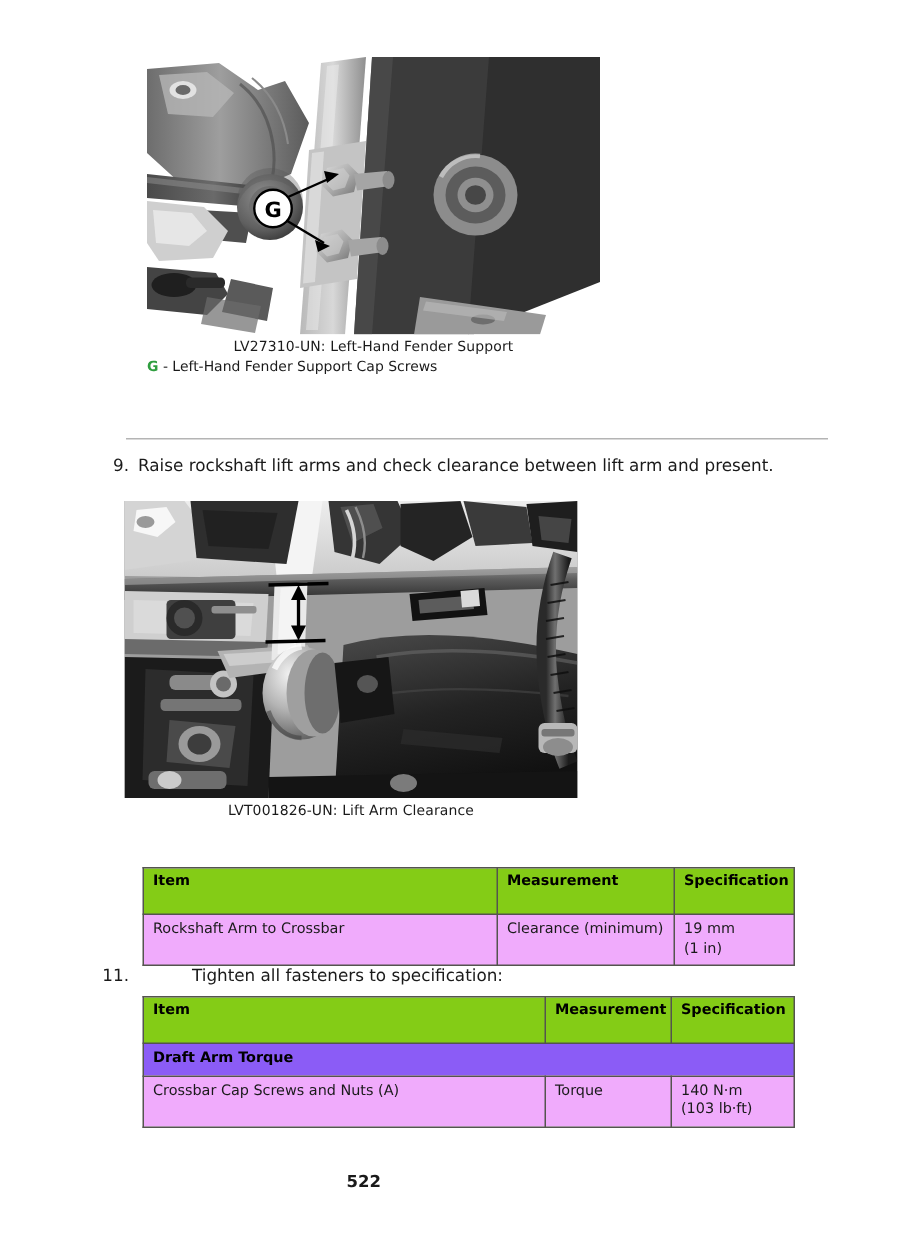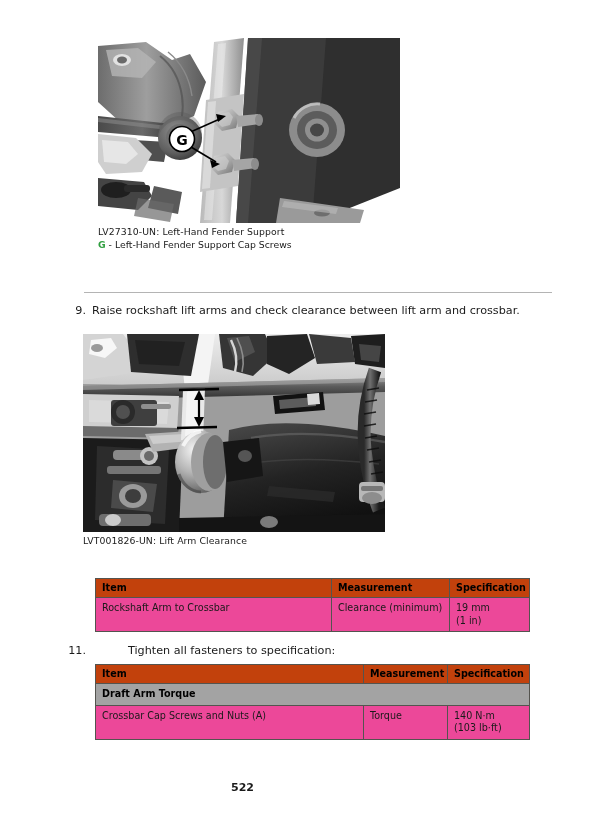--- a/index.html
+++ b/index.html
@@ -32,20 +32,21 @@
     position: relative;
     overflow: hidden;
     background: #d8d8d8;
   }
   .fig-caption {
     font-size: 9.3px;
     line-height: 11.6px;
     color: #1a1a1a;
     margin-top: 3px;
     letter-spacing: 0.01em;
+    text-align: center;
   }
   .fig-legend {
     font-size: 9.3px;
     line-height: 11.6px;
     color: #1a1a1a;
     margin-top: 1px;
   }
   .legend-key {
     color: #2f9e3f;
     font-weight: 600;
@@ -102,33 +103,33 @@
     table-layout: fixed;
   }
   .spec-table th,
   .spec-table td {
     border: 1px solid #54544f;
     padding: 4px 6px 4px 6px;
     vertical-align: top;
     text-align: left;
   }
   .spec-table thead th {
-    background: #c2410c;
+    background: #84cc16;
     font-weight: bold;
     color: #000000;
     padding-top: 3px;
-    padding-bottom: 3px;
+    padding-bottom: 15px;
   }
   .spec-table tbody td {
-    background: #ec4899;
+    background: #f0abfc;
     color: #1a1a1a;
     font-weight: normal;
   }
   .spec-table tbody tr.section-row td {
-    background: #a3a3a3;
+    background: #8b5cf6;
     font-weight: bold;
     color: #000000;
   }
   .cell-line { display: block; }
 
   
   .page-number {
     position: absolute;
     left: 0;
     top: 781px;
@@ -251,21 +252,21 @@
 
     <div class="fig-legend">
       <span class="legend-key">G</span><span> - </span><span>Left-Hand Fender Support Cap Screws</span>
     </div>
   </div>
 
   <div class="divider"></div>
 
   <div class="step" style="left:60px; top:303px; width:500px;">
     <span class="step-num">9.</span>
-    <span class="step-text">Raise rockshaft lift arms and check clearance between lift arm and crossbar.</span>
+    <span class="step-text">Raise rockshaft lift arms and check clearance between lift arm and present.</span>
   </div>
 
   <div class="figure-block" style="left:83px; top:334px; width:302px;">
 
     <div class="figure-img" id="fig2-canvas">
       <svg width="302" height="198" viewBox="0 0 302 198">
         <defs>
           <linearGradient id="p_sky" x1="0" y1="0" x2="0" y2="1">
             <stop offset="0%" stop-color="#ededed"></stop>
             <stop offset="100%" stop-color="#c9c9c9"></stop>

